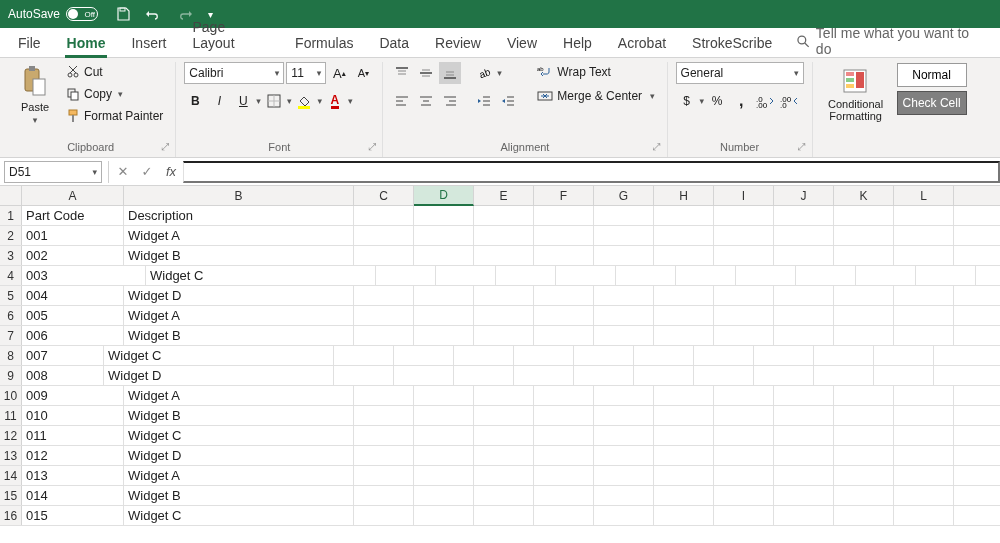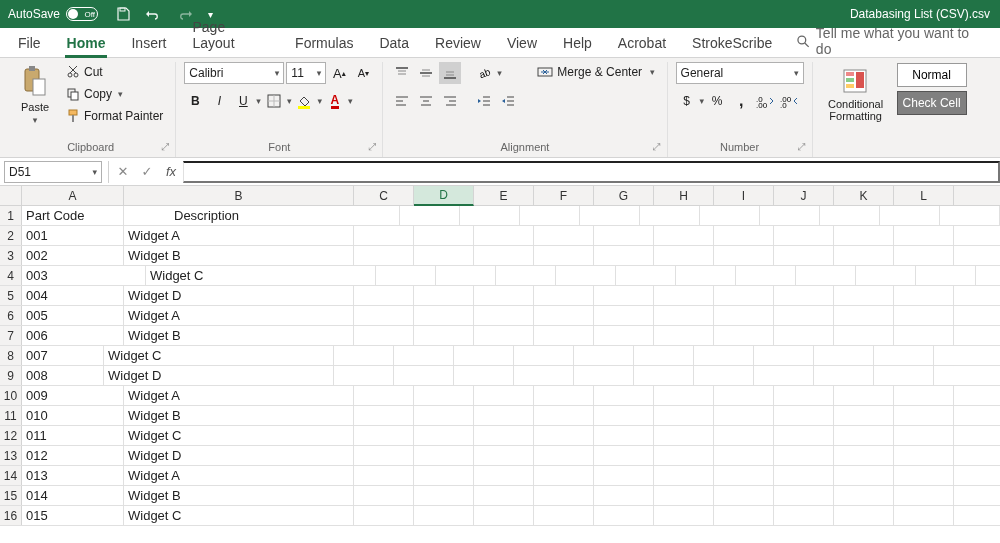--- a/index.html
+++ b/index.html
@@ -88,21 +88,20 @@
         </svg>
       </span>
     <span style="opacity:.5">
         <svg width="18" height="14" viewBox="0 0 18 14">
           <path d="M13 7H7c-3 0-3 5 0 5" fill="none" stroke="#fff" stroke-width="1.3"></path>
           <path d="M13 4v6l3-3z" fill="#fff"></path>
         </svg>
       </span>
     <span style="font-size:10px">▾</span>
   </div>
-  <div class="filename">Databasing List (CSV).csv</div>
 </div>
 
 <div class="tabs">
   <span class="tab">File</span>
   <span class="tab active">Home</span>
   <span class="tab">Insert</span>
   <span class="tab">Page Layout</span>
   <span class="tab">Formulas</span>
   <span class="tab">Data</span>
   <span class="tab">Review</span>
@@ -276,20 +275,28 @@
                 <line x1="6" y1="3" x2="13" y2="3" stroke="#444"></line>
                 <line x1="6" y1="7" x2="13" y2="7" stroke="#444"></line>
                 <line x1="6" y1="11" x2="13" y2="11" stroke="#444"></line>
               </svg>
             </span>
         </div>
       </div>
       <div class="stack" style="gap:4px; margin-left:8px">
         <div class="smallbtn">
             <svg width="16" height="14" viewBox="0 0 16 14">
+              <text x="0" y="6" font-size="6">ab</text>
+              <path d="M12 3v4c0 2-2 2-2 2H6" fill="none" stroke="#2a6099"></path>
+              <path d="M6 7l-2 2 2 2" fill="none" stroke="#2a6099"></path>
+            </svg>
+            <span>Wrap Text</span>
+          </div>
+        <div class="smallbtn">
+            <svg width="16" height="14" viewBox="0 0 16 14">
               <rect x="1" y="3" width="14" height="8" fill="none" stroke="#444"></rect>
               <path d="M4 7h3M12 7H9" stroke="#2a6099"></path>
               <path d="M6 5l2 2-2 2M10 5L8 7l2 2" fill="none" stroke="#2a6099"></path>
             </svg>
             <span>Merge &amp; Center</span>
             <span style="font-size:9px;color:#555;margin-left:4px">▾</span>
           </div>
       </div>
     </div>
     <div class="group-label">Alignment</div>
@@ -373,21 +380,21 @@
       <div class="colhdr" style="width: 60px;">H</div>
       <div class="colhdr" style="width: 60px;">I</div>
       <div class="colhdr" style="width: 60px;">J</div>
       <div class="colhdr" style="width: 60px;">K</div>
       <div class="colhdr" style="width: 60px;">L</div>
     </div>
   <div class="rows" id="rows">
       <div class="gridrow">
         <div class="rowhdr">1</div>
         <div class="cell" style="width: 102px;">Part Code</div>
-        <div class="cell" style="width: 230px; margin-left: 46px;">Description</div>
+        <div class="cell" style="width: 230px;">Description</div>
         <div class="cell" style="width: 60px;"></div>
         <div class="cell" style="width: 60px;"></div>
         <div class="cell" style="width: 60px;"></div>
         <div class="cell" style="width: 60px;"></div>
         <div class="cell" style="width: 60px;"></div>
         <div class="cell" style="width: 60px;"></div>
         <div class="cell" style="width: 60px;"></div>
         <div class="cell" style="width: 60px;"></div>
         <div class="cell" style="width: 60px;"></div>
         <div class="cell" style="width: 60px;"></div>

